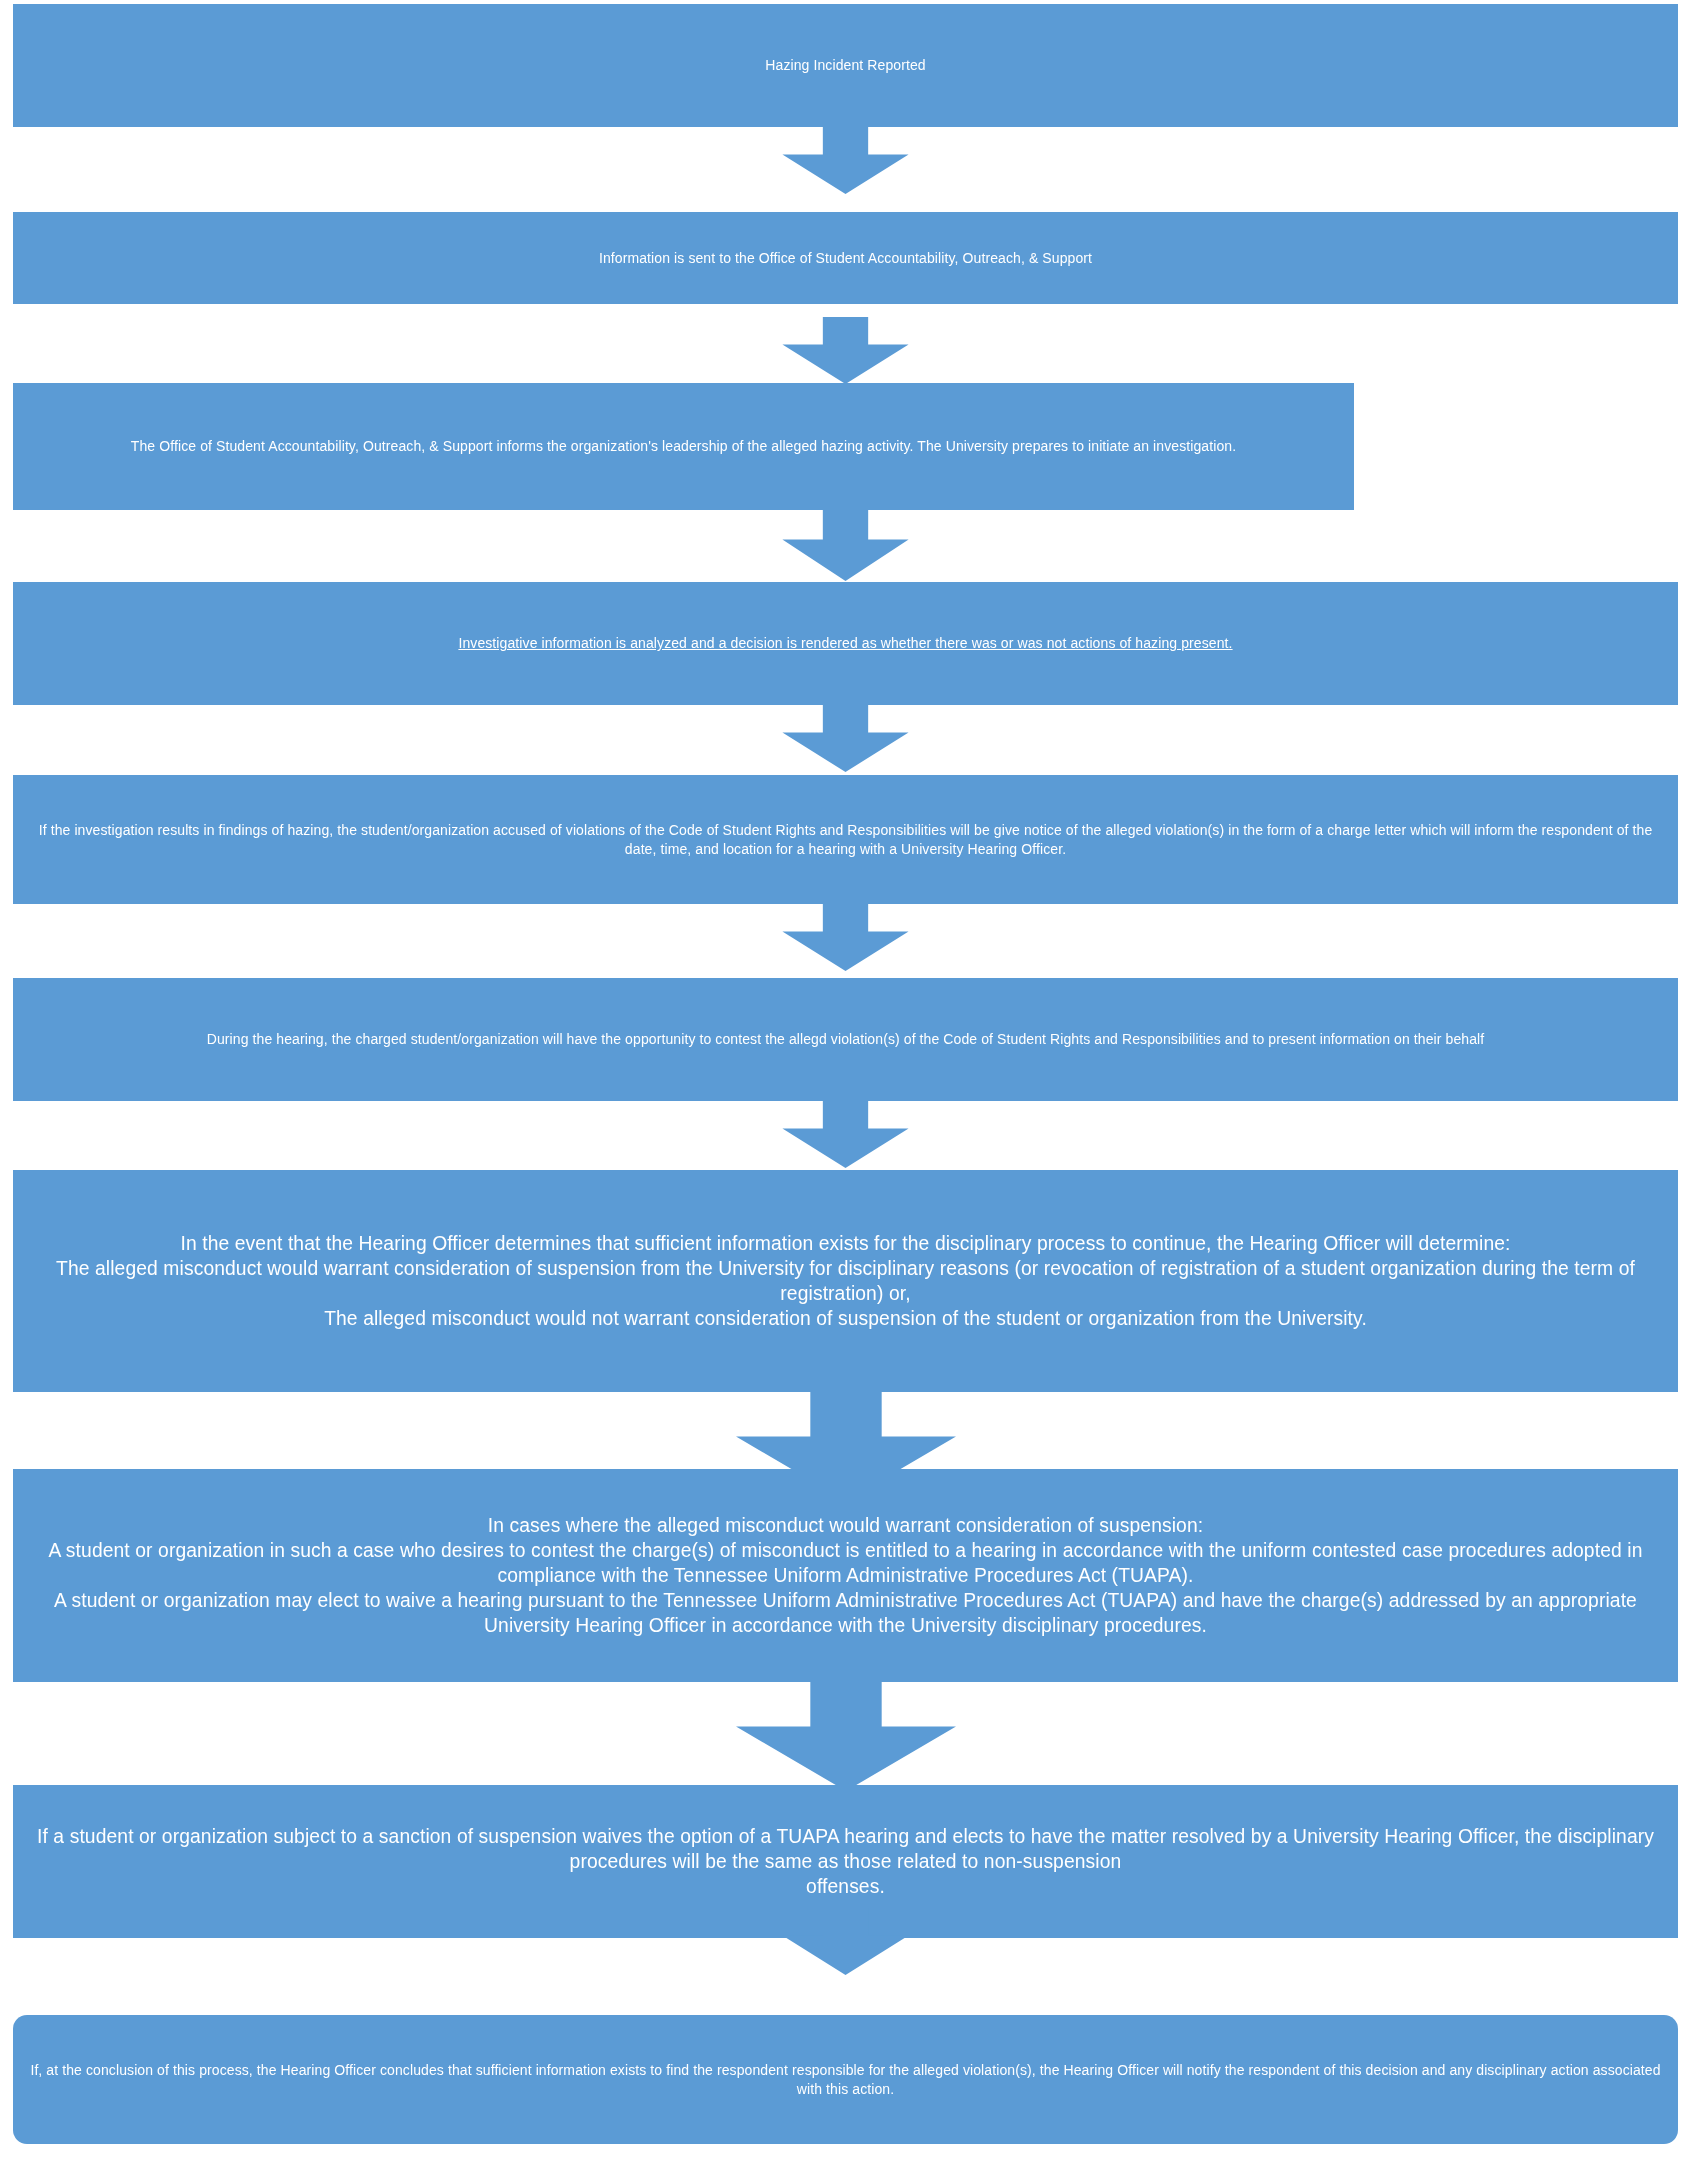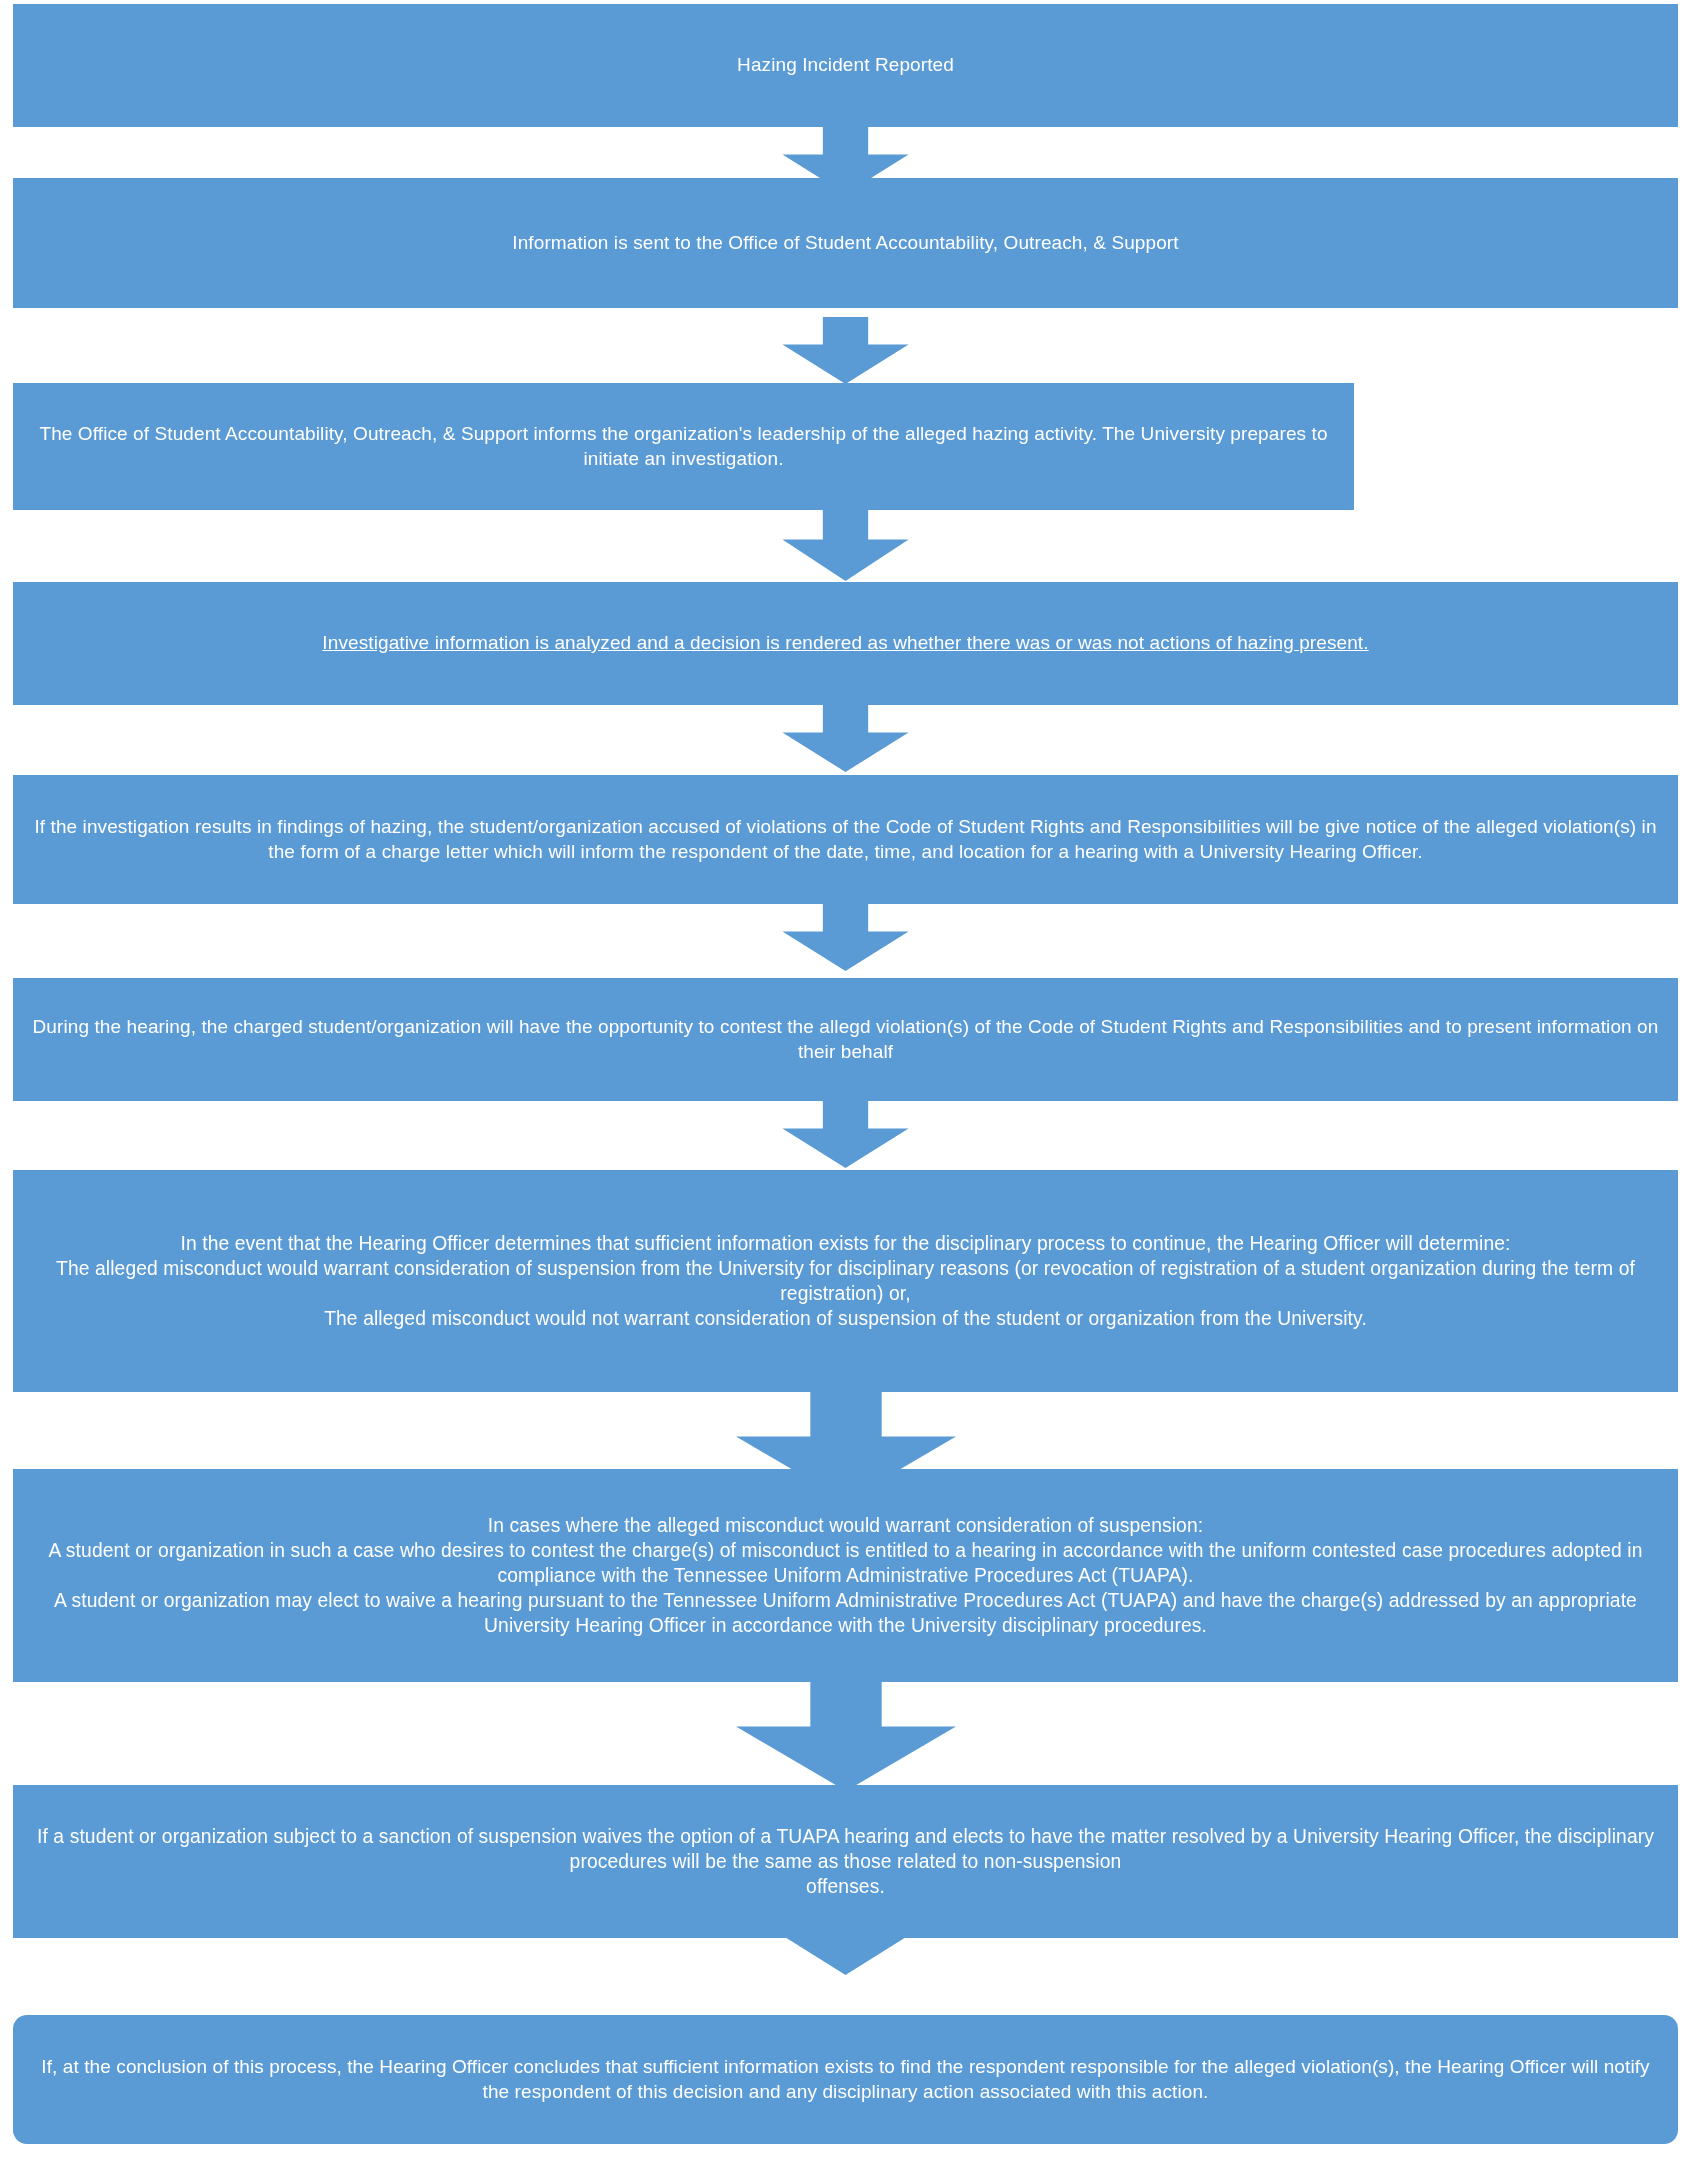--- a/index.html
+++ b/index.html
@@ -27,21 +27,21 @@
     flex-direction: column;
     align-items: stretch;
     justify-content: center;
     box-sizing: border-box;
     padding: 0 14px;
   }
   .node p {
     margin: 0;
     text-align: center;
     line-height: 1.30;
-    font-size: 19px;
+    font-size: 14px;
     letter-spacing: 0.1px;
     color: #ffffff;
     font-weight: 400;
   }
   .node p + p {
   }
   .node.multi p {
     font-size: 19.3px;
   }
   .arrow {
@@ -58,21 +58,21 @@
   <div class="node" style="left:13px; top:4px; width:1665px; height:123px;">
     <p>Hazing Incident Reported</p>
   </div>
 
   <div class="arrow" style="left:782px; top:127px; width:127px; height:67px;">
     <svg width="127" height="67" viewBox="0 0 128 68" xmlns="http://www.w3.org/2000/svg">
       <polygon points="41,0 87,0 87,28 128,28 64,68 0,28 41,28" fill="#5B9BD5"></polygon>
     </svg>
   </div>
 
-  <div class="node" style="left:13px; top:178px; width:1665px; height:130px;">
+  <div class="node" style="left:13px; top:212px; width:1665px; height:92px;">
     <p>Information is sent to the Office of Student Accountability, Outreach, &amp; Support</p>
   </div>
 
   <div class="arrow" style="left:782px; top:317px; width:127px; height:67px;">
     <svg width="127" height="67" viewBox="0 0 128 68" xmlns="http://www.w3.org/2000/svg">
       <polygon points="41,0 87,0 87,28 128,28 64,68 0,28 41,28" fill="#5B9BD5"></polygon>
     </svg>
   </div>
 
   <div class="node" style="left:13px; top:383px; width:1341px; height:127px;">

